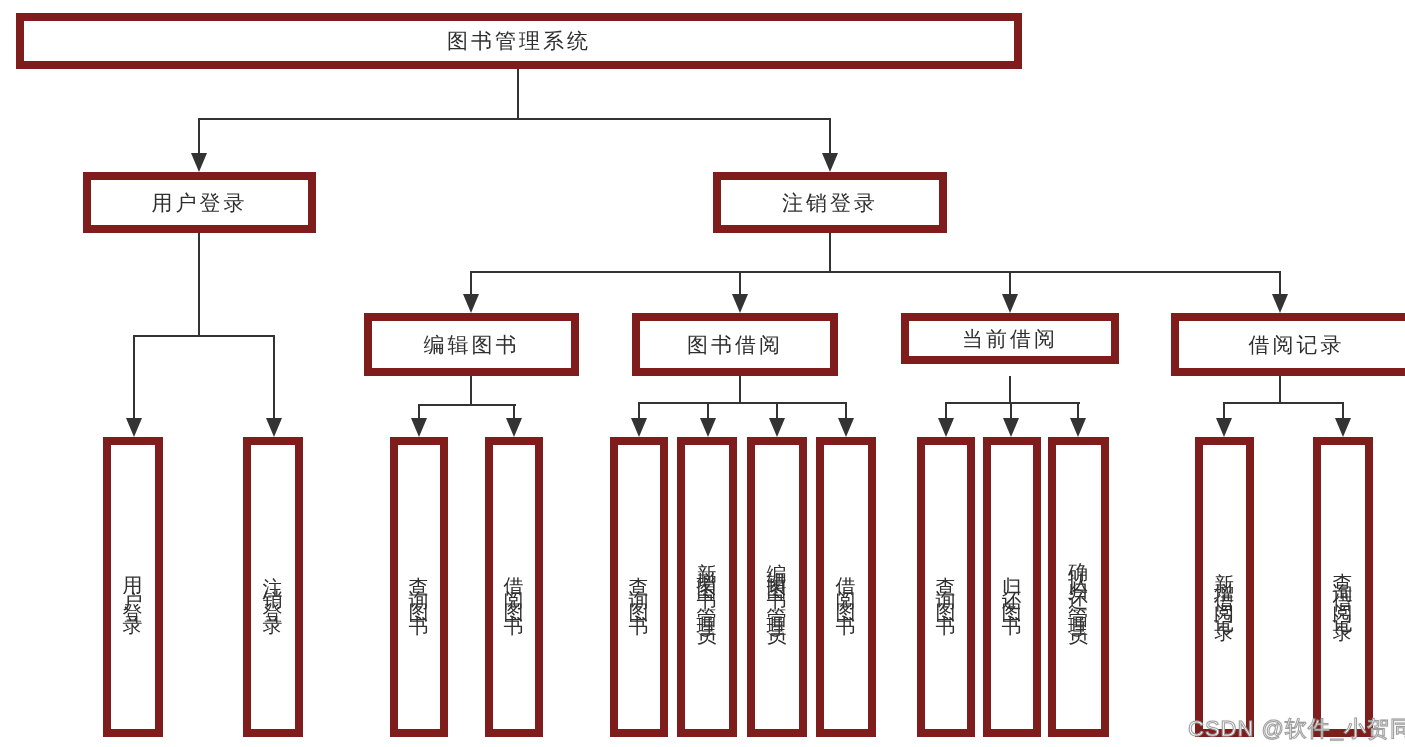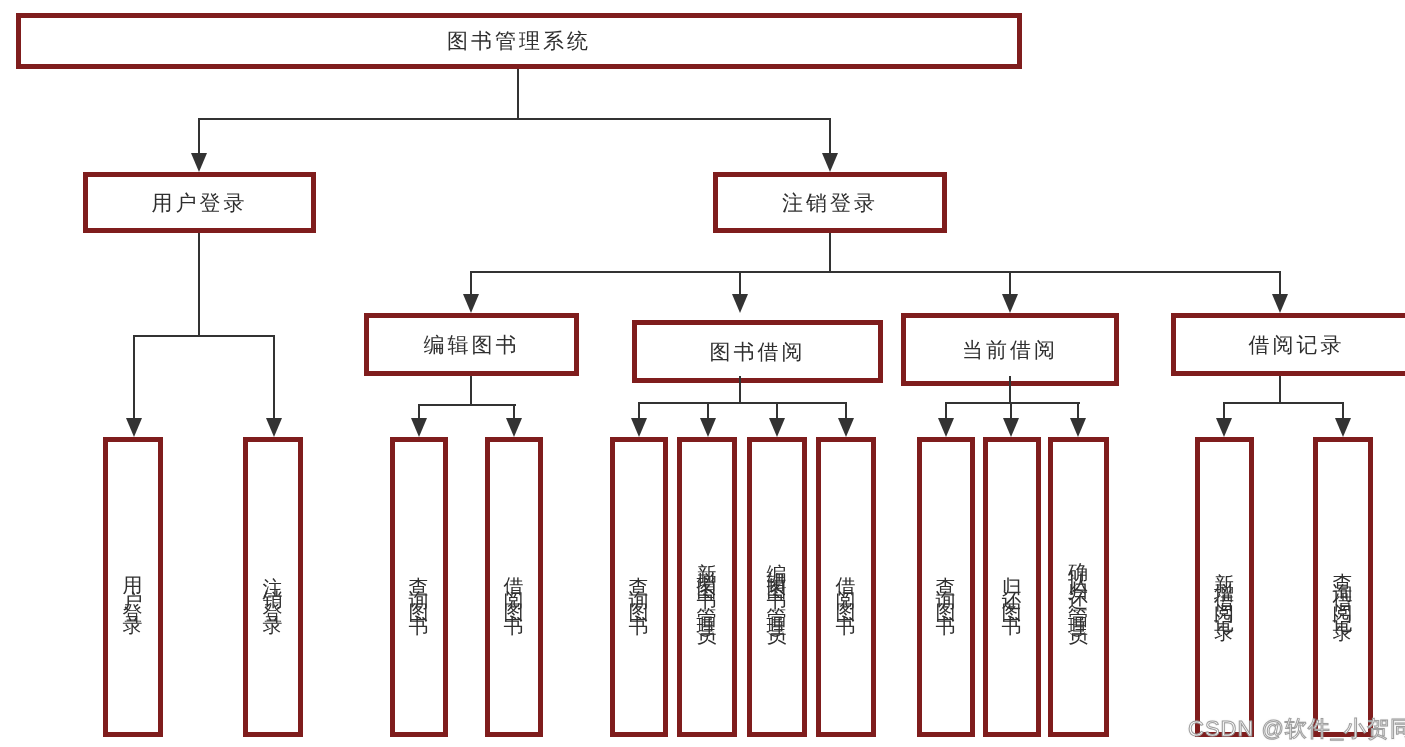--- a/index.html
+++ b/index.html
@@ -6,21 +6,21 @@
   #canvas{
     position:relative;
     width:1405px;height:747px;
     background:#ffffff;
     font-family:"Liberation Sans","DejaVu Sans",sans-serif;
     color:#2f2f2f;
     overflow:hidden;
   }
   .box{
     position:absolute;
-    border:5px solid #7f1d1d;
+    border:8px solid #7f1d1d;
     background:#ffffff;
     box-sizing:border-box;
     display:flex;
     align-items:center;
     justify-content:center;
   }
   .hbox span{
     font-size:21px;
     letter-spacing:3px;
     white-space:nowrap;
@@ -98,24 +98,24 @@
   <i class="ln" style="left:1009px;top:271px;width:2px;height:25px"></i>
   <i class="ln" style="left:1279px;top:271px;width:2px;height:25px"></i>
   <i class="ah" style="left:463px;top:294px"></i>
   <i class="ah" style="left:732px;top:294px"></i>
   <i class="ah" style="left:1002px;top:294px"></i>
   <i class="ah" style="left:1272px;top:294px"></i>
 
   <div class="box hbox" style="left:364px;top:313px;width:215px;height:63px">
     <span>编辑图书</span>
   </div>
-  <div class="box hbox" style="left:632px;top:320px;width:251px;height:63px">
+  <div class="box hbox" style="left:632px;top:313px;width:206px;height:63px">
     <span>图书借阅</span>
   </div>
-  <div class="box hbox" style="left:901px;top:313px;width:218px;height:73px">
+  <div class="box hbox" style="left:901px;top:313px;width:218px;height:51px">
     <span>当前借阅</span>
   </div>
   <div class="box hbox" style="left:1171px;top:313px;width:251px;height:63px">
     <span>借阅记录</span>
   </div>
 
   <i class="ln" style="left:470px;top:376px;width:2px;height:30px"></i>
   <i class="ln" style="left:418px;top:404px;width:98px;height:2px"></i>
   <i class="ln" style="left:418px;top:404px;width:2px;height:15px"></i>
   <i class="ln" style="left:513px;top:404px;width:2px;height:15px"></i>

